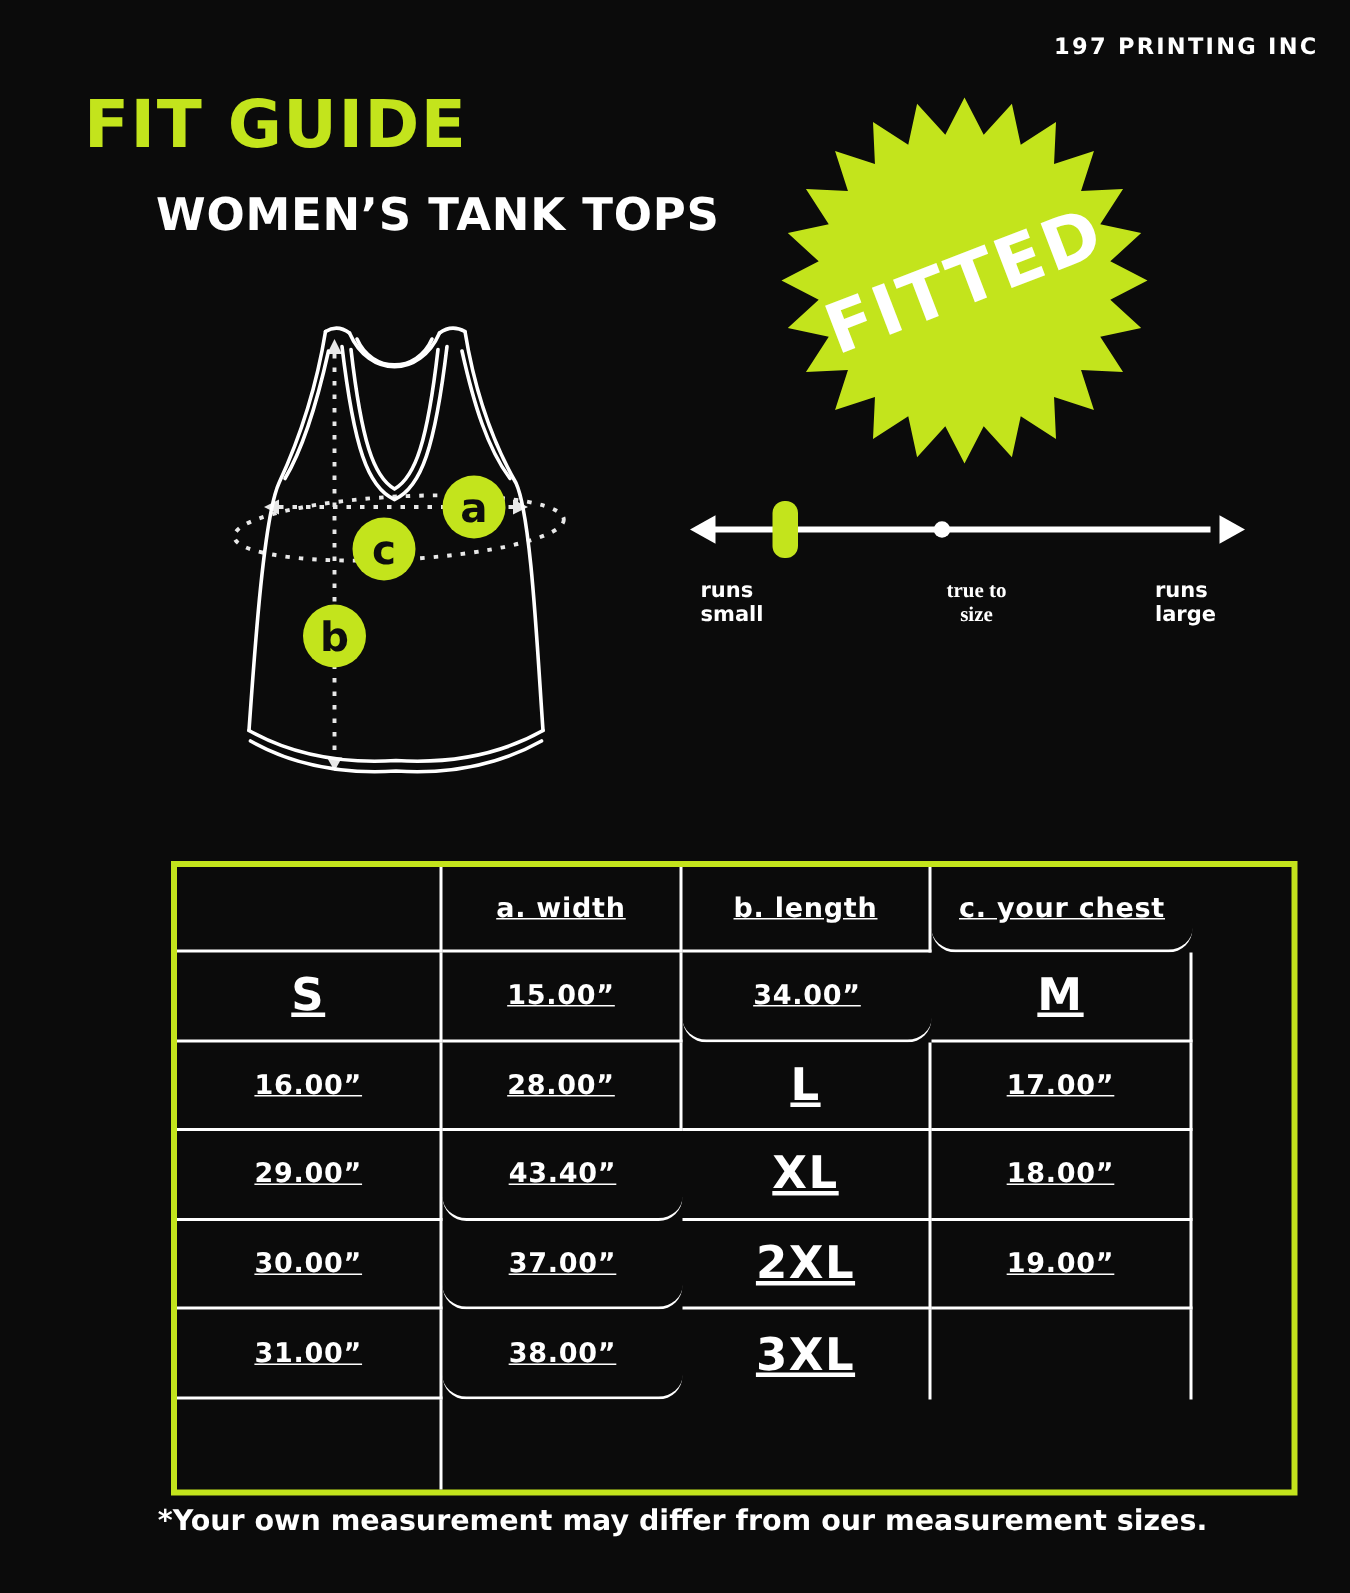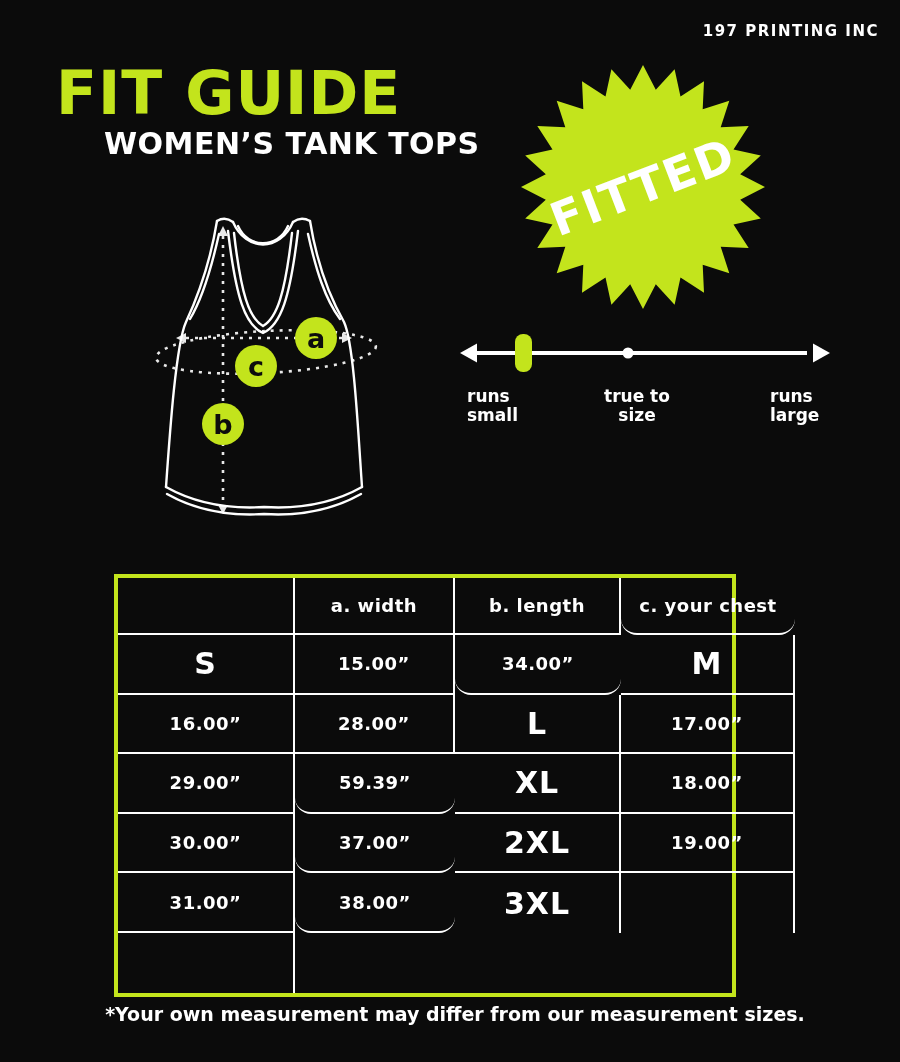--- a/index.html
+++ b/index.html
@@ -19,21 +19,21 @@
     overflow: hidden;
   }
 
   .brand {
     position: absolute; top: 22px; right: 21px;
     font-size: 15px; letter-spacing: 1.5px;
   }
 
   .title {
     position: absolute; left: 56px; top: 58px;
-    font-size: 60px; letter-spacing: 1px;
+    font-size: 44px; letter-spacing: 1px;
     color: var(--accent);
   }
   .subtitle {
     position: absolute; left: 104px; top: 126px;
     font-size: 30px; letter-spacing: 0.5px;
   }
 
   .badge { position: absolute; left: 518px; top: 62px; width: 250px; height: 250px; }
   .badge text {
     font-family: "DejaVu Sans", sans-serif;
@@ -46,32 +46,33 @@
   .diagram-svg .dash { fill: none; stroke: #e8e8e8; stroke-width: 2.6; stroke-dasharray: 3 6; }
   .diagram-svg .arrow { fill: #e8e8e8; }
   .diagram-svg .pt { fill: var(--accent); }
   .diagram-svg .pt-label {
     font-family: "DejaVu Sans", sans-serif; font-weight: bold;
     font-size: 27px; fill: #0d0d0d; text-anchor: middle;
   }
 
   .fit-scale { position: absolute; left: 455px; top: 325px; width: 380px; height: 110px; }
   .fit-scale svg { position: absolute; left: 0; top: 0; }
-  .scale-label { position: absolute; top: 62px; font-size: 17px; line-height: 1.12; }
+  .scale-label { position: absolute; top: 62px; font-size: 14px; line-height: 1.12; }
   .scale-label.left  { left: 12px; text-align: left; }
-  .scale-label.center{ left: 182px; transform: translateX(-50%); text-align: center; }
+  .scale-label.center{ left: 196px; transform: translateX(-50%); text-align: center; font-family: Liberation Serif, serif; }
   .scale-label.right { left: 315px; text-align: left; }
 
   .size-chart {
     position: absolute; left: 114px; top: 574px;
-    width: 622px; height: 423px;
+    width: 751px; height: 423px;
     border: 4px solid var(--accent);
     display: grid;
     grid-template-columns: 177px 160px 166px 174px;
     grid-template-rows: 57px repeat(6, 59.6px);
+    text-decoration: underline;
   }
   .cell {
     display: flex; align-items: center; justify-content: center;
     border-right: 2.5px solid #ffffff;
     border-bottom: 2.5px solid #ffffff;
     font-size: 18px; letter-spacing: 0.5px;
   }
   .cell.col-last { border-right: none; border-radius: 16px; }
   .cell.row-last { border-bottom: none; }
   .cell.size-name { font-size: 30px; letter-spacing: 1px; }
@@ -157,21 +158,21 @@
   <div class="cell">15.00”</div>
   <div class="cell col-last">34.00”</div>
 
   <div class="cell size-name">M</div>
   <div class="cell">16.00”</div>
   <div class="cell">28.00”</div>
 
   <div class="cell size-name">L</div>
   <div class="cell">17.00”</div>
   <div class="cell">29.00”</div>
-  <div class="cell col-last">59.39”</div>
+  <div class="cell col-last">43.40”</div>
 
   <div class="cell size-name">XL</div>
   <div class="cell">18.00”</div>
   <div class="cell">30.00”</div>
   <div class="cell col-last">37.00”</div>
 
   <div class="cell size-name">2XL</div>
   <div class="cell">19.00”</div>
   <div class="cell">31.00”</div>
   <div class="cell col-last">38.00”</div>

